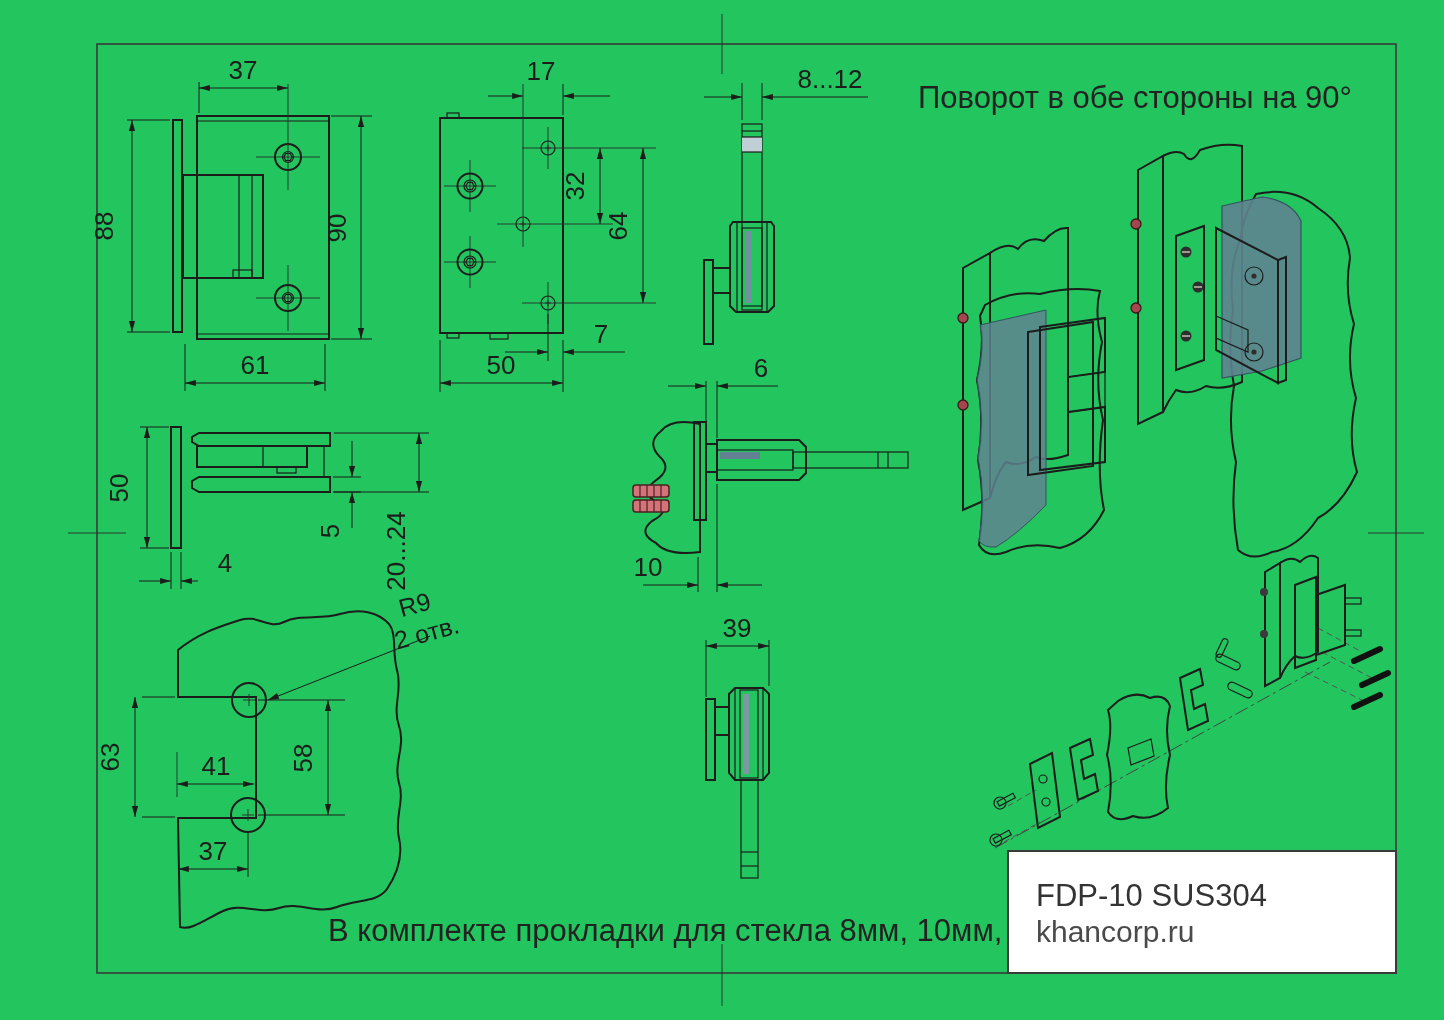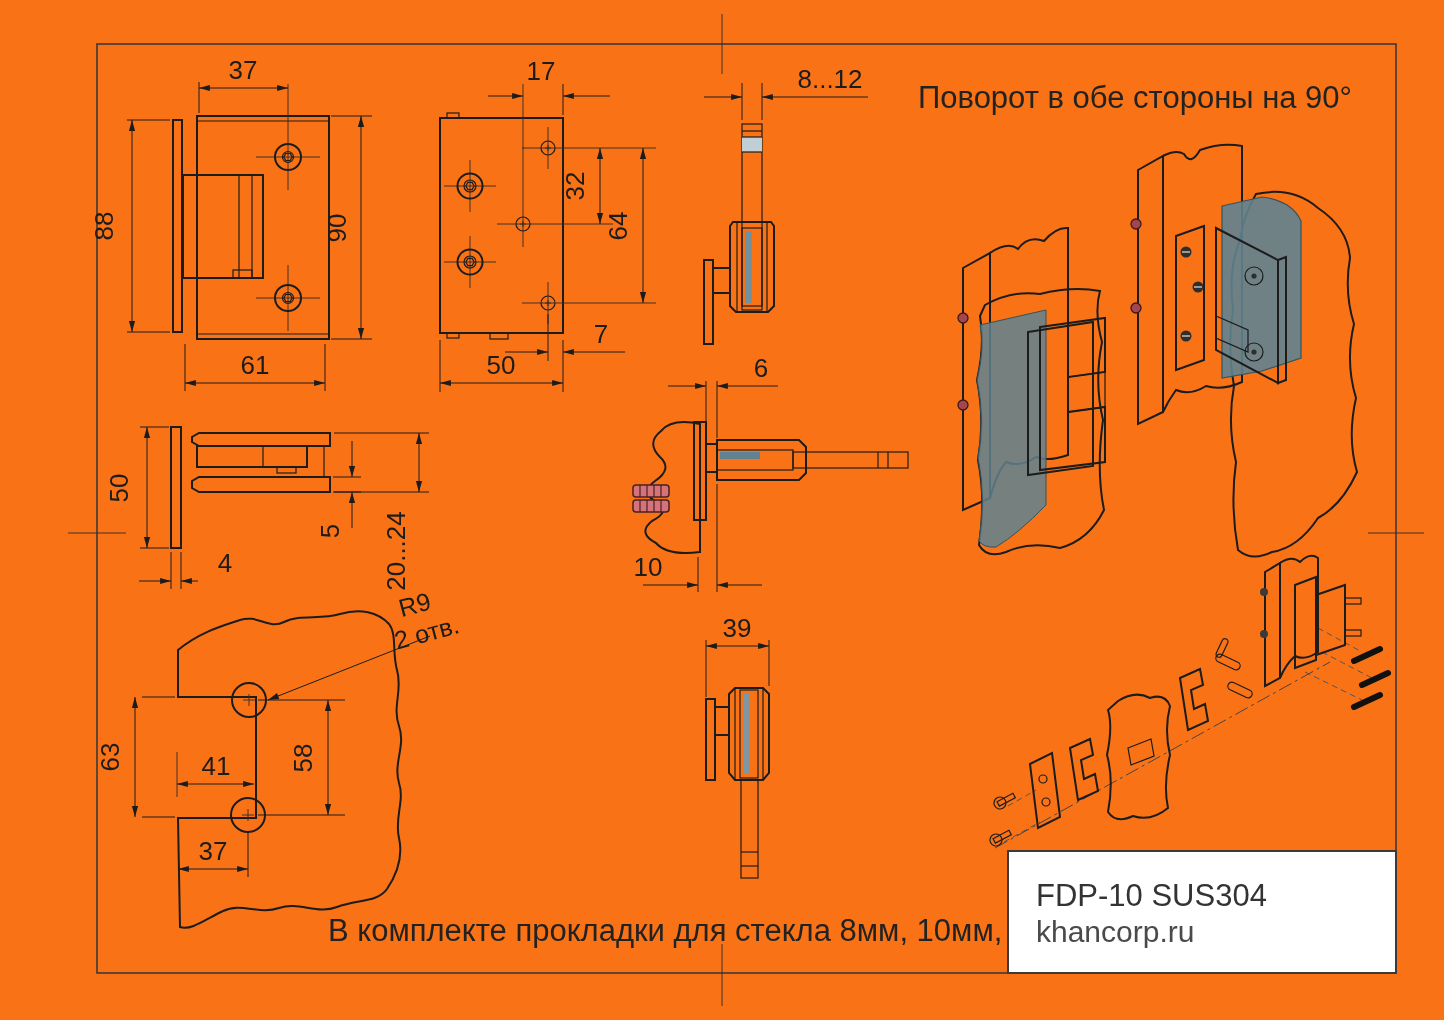--- a/index.html
+++ b/index.html
@@ -1,16 +1,16 @@
 <!DOCTYPE html>
 <html><head>
 <meta charset="utf-8">
 <style>
   html,body { margin:0; padding:0; background:#fff; }
-  .page { position:relative; width:1444px; height:1020px; background:#f97316;
+  .page { position:relative; width:1444px; height:1020px; background:#22c55e;
           font-family:"Liberation Sans", sans-serif; overflow:hidden; }
   svg { display:block; }
   
   .o  { stroke:#1c1c1c; stroke-width:2;   fill:none; }   
   .o1 { stroke:#1c1c1c; stroke-width:1.2; fill:none; }   
   .d  { stroke:#1c1c1c; stroke-width:1;   fill:none; }   
   .c  { stroke:#2a2a2a; stroke-width:0.9; fill:none; }   
   .ax { stroke:#444;    stroke-width:1;   fill:none; stroke-dasharray:14 4 3 4; }
   .dash { stroke:#555;  stroke-width:1;   fill:none; stroke-dasharray:6 4; }
   text.t  { font-family:"Liberation Sans",sans-serif; font-size:26px; fill:#1c1c1c; text-anchor:middle; }

